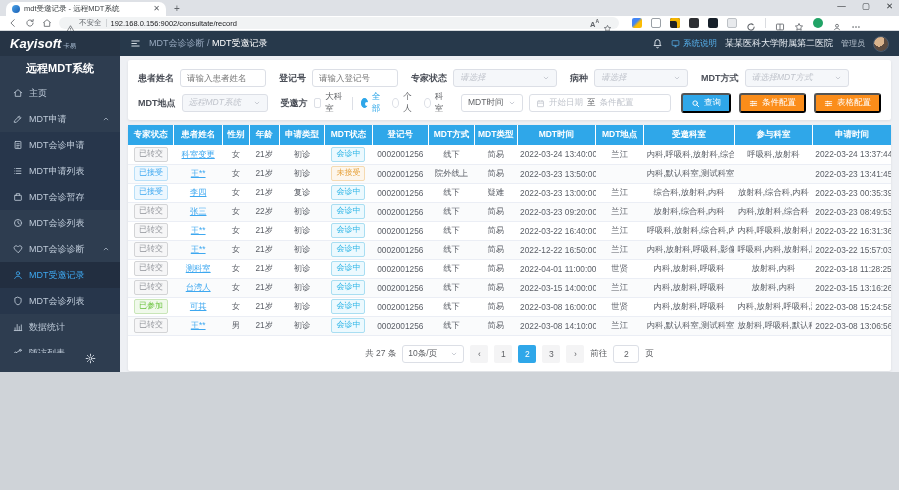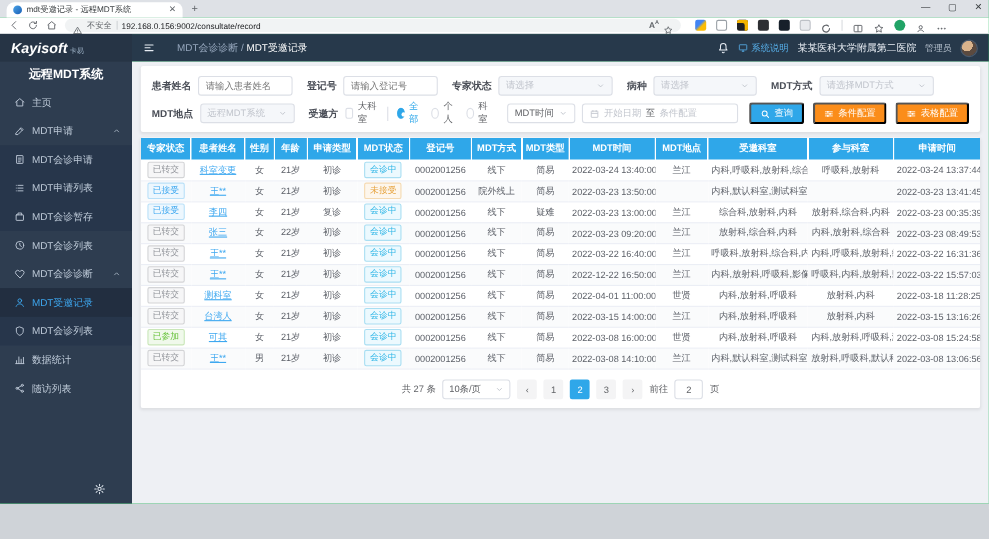--- a/index.html
+++ b/index.html
@@ -1,18 +1,18 @@
 <!DOCTYPE html>
 <html><head>
 <meta charset="utf-8">
 <style>
   * { margin:0; padding:0; box-sizing:border-box; }
   html,body { background:#cfd3d8; }
   body { font-family:"Liberation Sans","DejaVu Sans",sans-serif; }
-  .screen { position:relative; width:899px; height:458px; background:#22c55e; overflow:hidden; box-shadow:0 0 4px rgba(0,0,0,.3); }
+  .screen { position:relative; width:899px; height:372px; background:#4d7c0f; overflow:hidden; box-shadow:0 0 4px rgba(0,0,0,.3); }
 
   
   .tabstrip { height:16px; background:#dee1e6; display:flex; align-items:flex-end; position:relative; }
   .tab { margin-left:6px; width:160px; height:14px; background:#fff; border-radius:7px 7px 0 0; display:flex; align-items:center; gap:4px; padding:0 6px; }
   .favicon { width:8px; height:8px; border-radius:50%; background:linear-gradient(135deg,#4aa3e8,#1a5fb4); flex:0 0 auto; }
   .tab-title { flex:1; font-size:7.5px; color:#3c4043; white-space:nowrap; overflow:hidden; text-overflow:ellipsis; }
   .tab-close { font-size:8px; color:#5f6368; line-height:1; }
   .newtab { margin-left:8px; font-size:10px; color:#5f6368; line-height:14px; }
   .wincontrols { position:absolute; right:6px; top:1px; display:flex; gap:16px; font-size:8.5px; color:#3c4043; }
   .addressbar { height:15px; background:#fff; border-bottom:1px solid #d5d9dd; display:flex; align-items:center; padding:0 8px; gap:7px; }
@@ -40,42 +40,42 @@
   .mi { height:26px; display:flex; align-items:center; gap:6px; padding:0 10px 0 13px; cursor:default; white-space:nowrap;text-align:right; }
   .mi .icon { width:10px; height:10px; flex:0 0 auto; }
   .mi .chev { margin-left:auto; width:8px; height:8px; color:#bfcbd9; }
   .sub { background:#27364b; }
   .sub .mi { }
   .mi.active { color:#3ea8f0; background:#222e40; }
   .gearrow { margin-top:auto; display:flex; justify-content:flex-end; padding:0 24px 8px 0; }
   .gearrow .icon { width:11px; height:11px; color:#dfe6ee; }
 
   .main { flex:1; display:flex; flex-direction:column; min-width:0; }
-  .navbar { height:25px; background:#27394b; display:flex; align-items:center; gap:20px; padding:0 10px; flex:0 0 auto; }
+  .navbar { height:25px; background:#27394b; display:flex; align-items:center; gap:8px; padding:0 10px; flex:0 0 auto; }
   .navbar .icon { width:11px; height:11px; color:#e7edf4; }
   .crumb { font-size:9px; }
   .crumb .dim { color:#97a8be; }
   .crumb .cur { color:#fff; }
   .nav-right { margin-left:auto; display:flex; align-items:center; gap:8px; }
   .sysinfo { display:flex; align-items:center; gap:3px; color:#56aee8; font-size:8.5px; }
   .sysinfo .icon { width:9px; height:9px; color:#56aee8; }
   .hospital { color:#e9eef4; font-size:9px; }
   .role { color:#b9c4d0; font-size:8px; }
   .avatar { width:16px; height:16px; border-radius:50%; background:radial-gradient(circle at 35% 30%, #d9b38c 0 40%, #5b4a3f 41% 75%, #33404f 76%); border:1px solid #4a5a6d; }
 
   .content { flex:1; padding:4px 8px 0; overflow:hidden; background:#eef0f4; }
   .card { background:#fff; box-shadow:0 1px 3px rgba(0,0,0,.08); border-radius:2px; }
 
   
   .filter-card { padding:7px 10px 6px; margin-bottom:5px; }
   .frow { display:flex; align-items:center; height:22px; }
   .fgroup { display:flex; align-items:center; margin-right:13px; }
   .flabel { font-size:9px; color:#4a4e57; font-weight:bold; margin-right:6px; white-space:nowrap; }
   .tinput, .tselect { height:18px; border:1px solid #dcdfe6; border-radius:3px; background:#fff; display:flex; align-items:center; padding:0 6px; font-size:8.5px; color:#c0c4cc; }
-  .tselect.gray { background:#f5f7fa; }
+  .tselect.gray { background:#f5f7fa;font-style:italic; }
   .tselect .chev { margin-left:auto; width:8px; height:8px; color:#c0c4cc; }
   .tselect .val { color:#606266; }
   .w86 { width:86px; } .w104 { width:104px; } .w94 { width:94px; } .w60 { width:62px; }
   .chk { width:10px; height:10px; border:1px solid #dcdfe6; border-radius:2px; background:#fff; margin-right:4px; }
   .opt-label { font-size:8.5px; color:#606266; }
   .vdiv { width:1px; height:13px; background:#dcdfe6; margin:0 8px; }
   .radio { width:10px; height:10px; border:1px solid #dcdfe6; border-radius:50%; background:#fff; margin-right:4px; position:relative; }
   .radio.checked { background:#2fa7e9; border-color:#2fa7e9; }
   .radio.checked::after { content:""; position:absolute; left:3px; top:3px; width:4px; height:4px; border-radius:50%; background:#fff; }
   .ropt { display:flex; align-items:center; margin-right:9px; }

